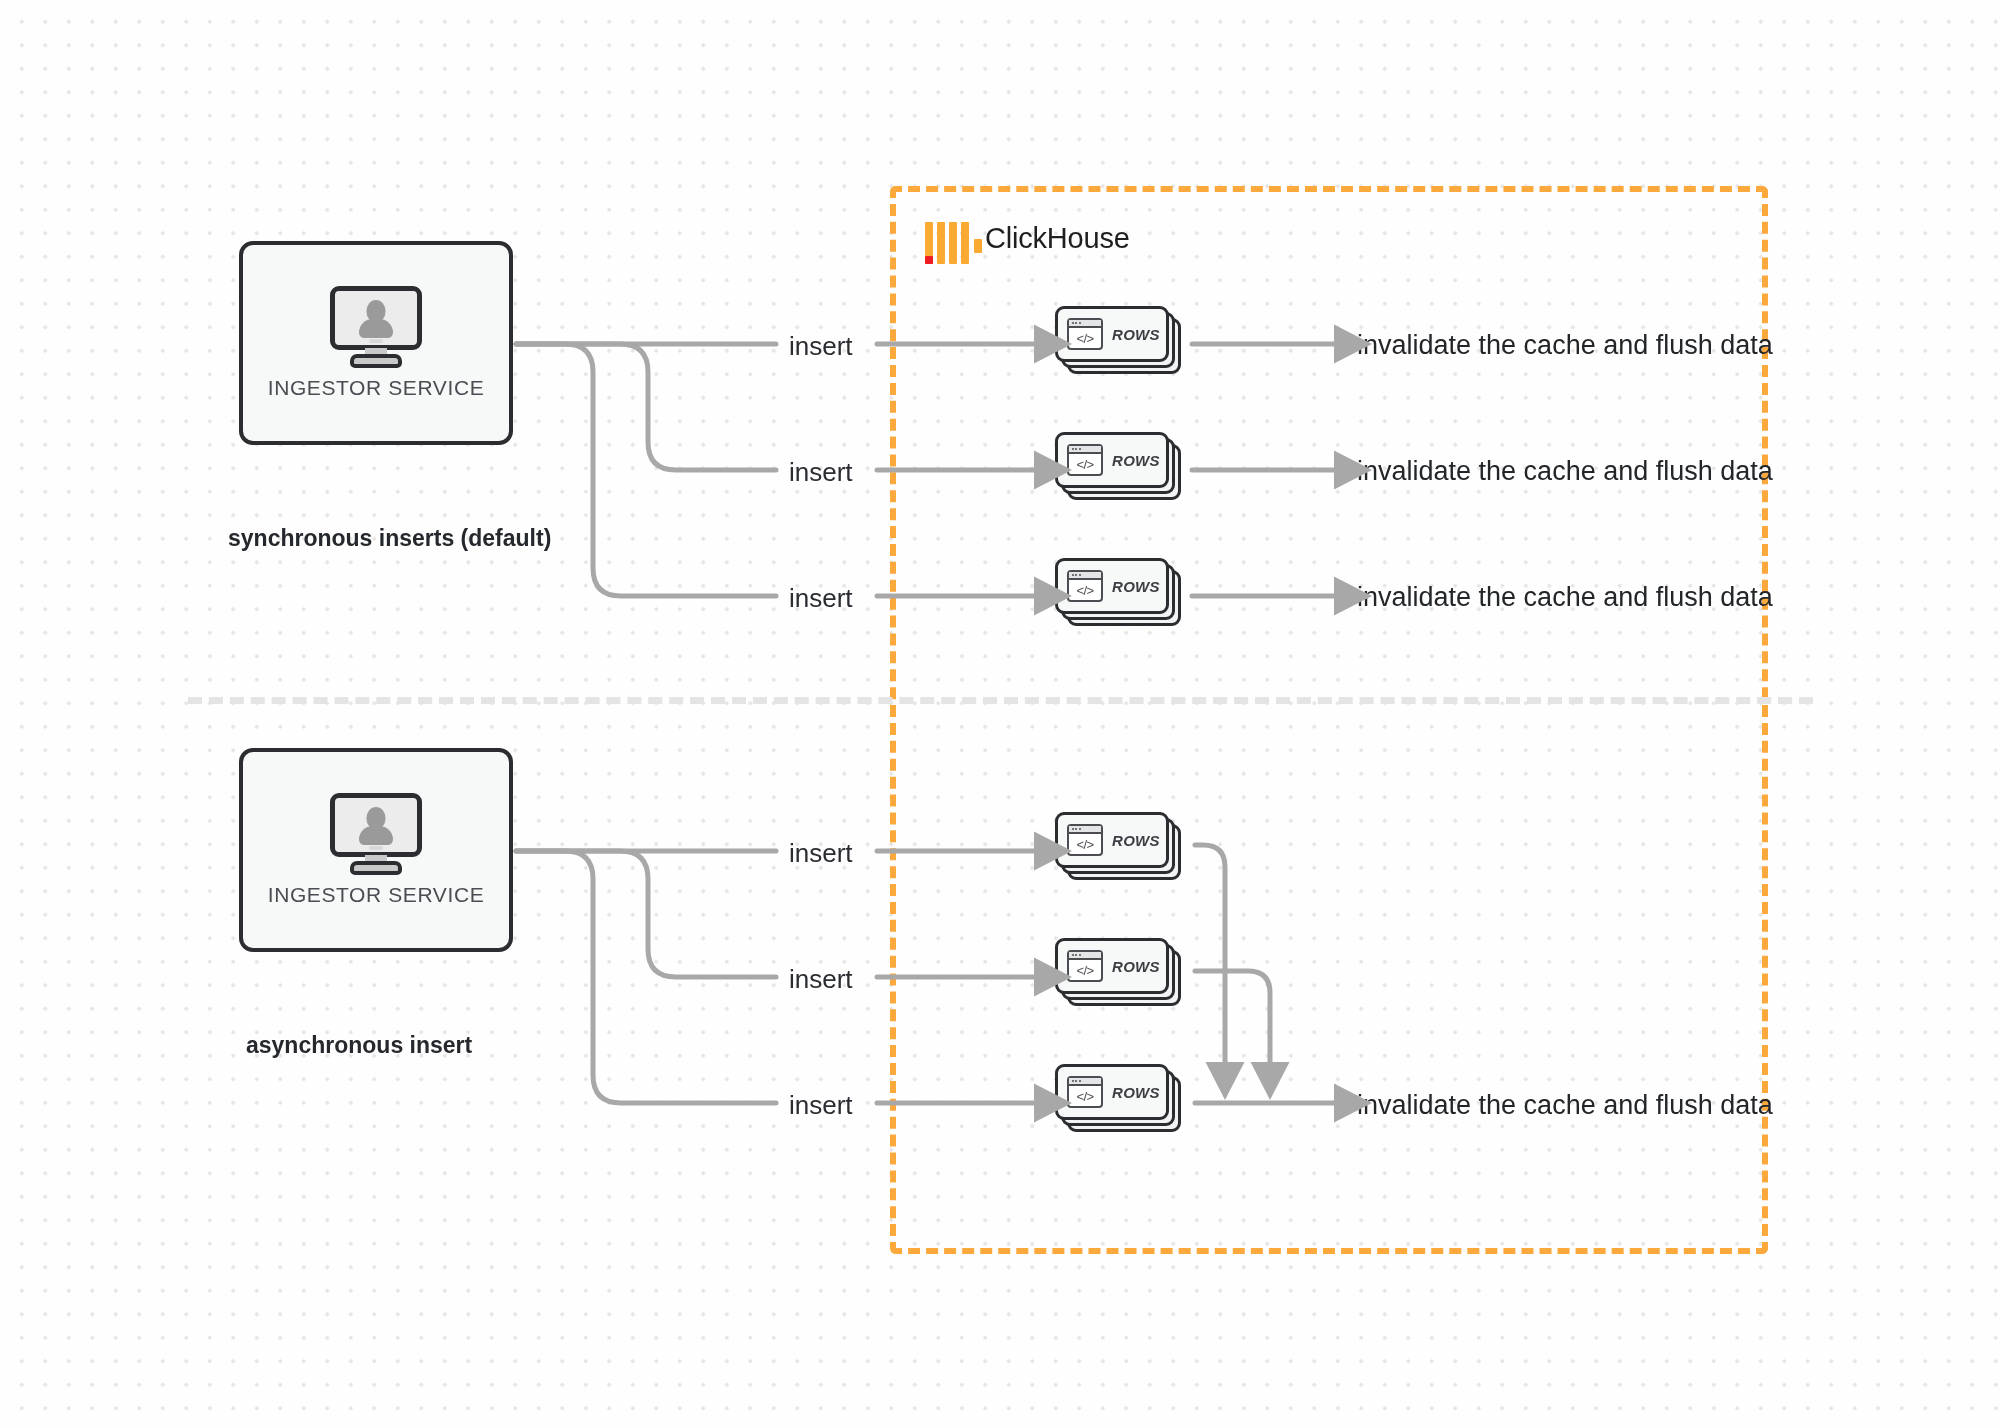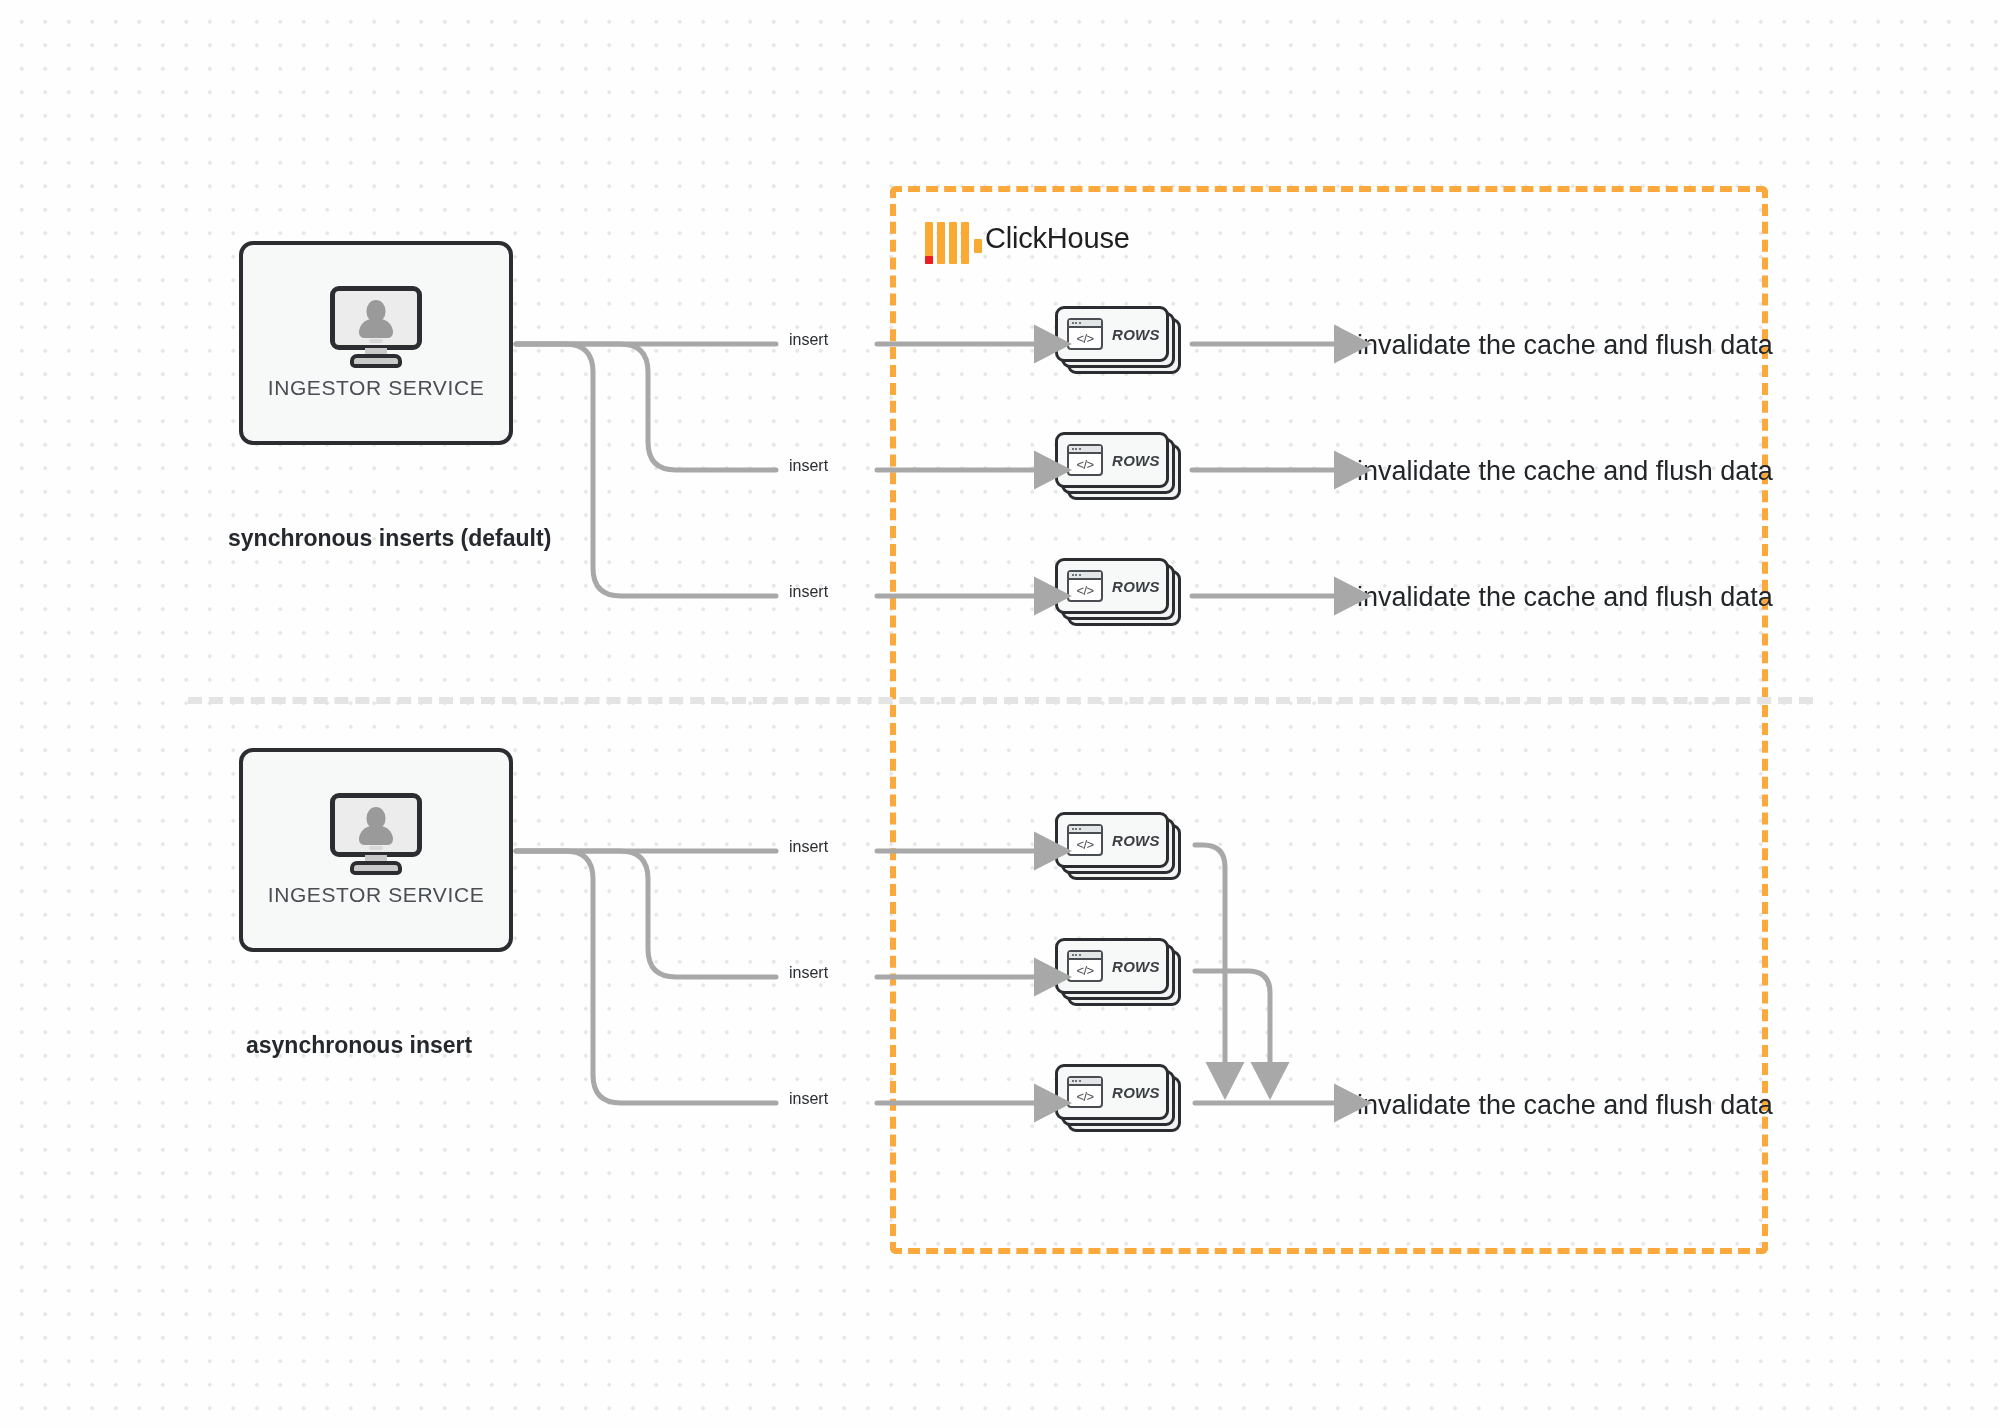--- a/index.html
+++ b/index.html
@@ -262,21 +262,21 @@
     font-size: 15px;
     font-style: italic;
     font-weight: bold;
     color: #3b3e42;
     letter-spacing: 0.3px;
   }
 
   
   .wire-label {
     position: absolute;
-    font-size: 16px;
+    font-size: 26px;
     color: #2a2d31;
     white-space: nowrap;
   }
   .outcome-label {
     position: absolute;
     font-size: 27px;
     color: #232629;
     white-space: nowrap;
   }
 

